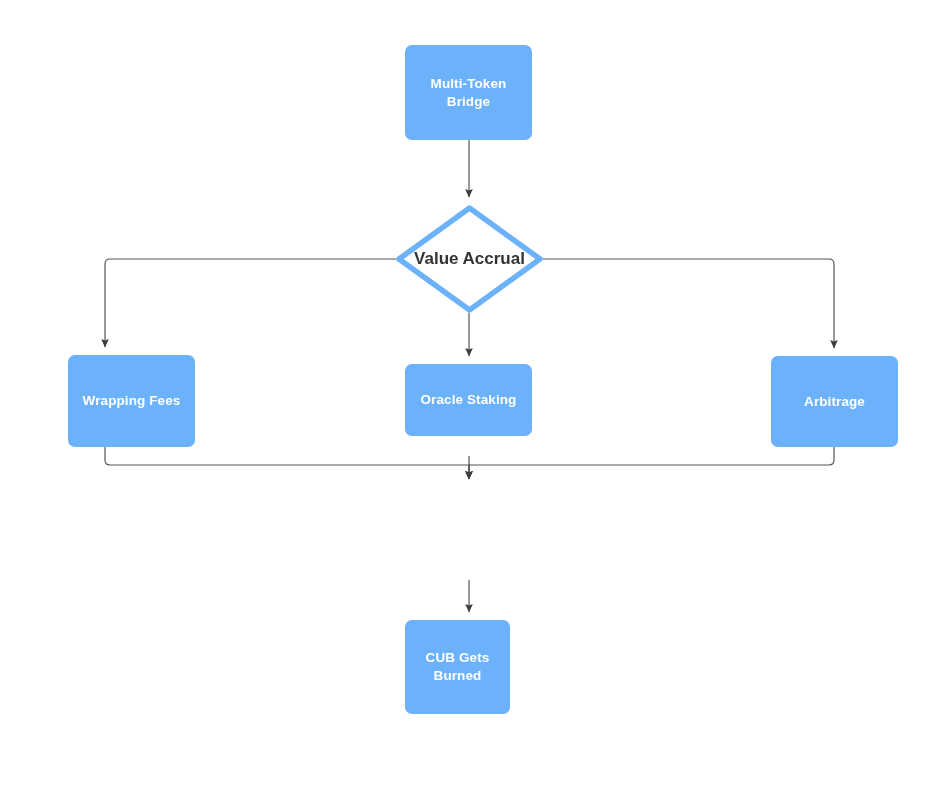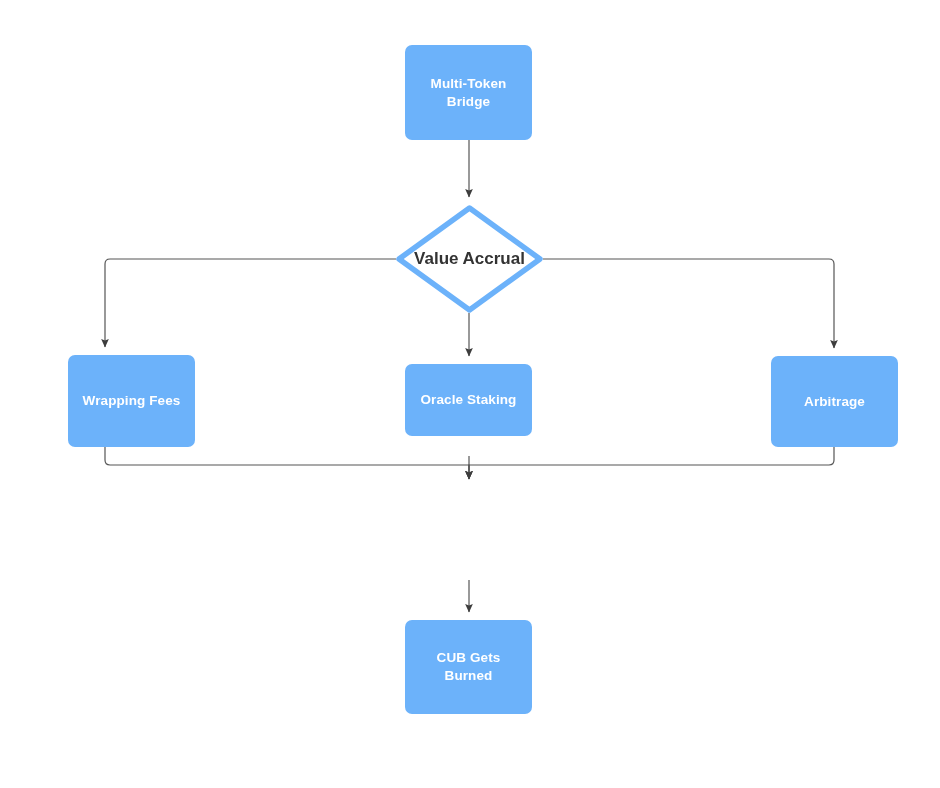--- a/index.html
+++ b/index.html
@@ -108,17 +108,17 @@
 
   <div class="node node-rect" style="left: 405px; top: 364px; width: 127px; height: 72px;">
     <span class="node-label">Oracle Staking</span>
   </div>
 
   <div class="node node-rect" style="left: 771px; top: 356px; width: 127px; height: 91px;">
     <span class="node-label">Arbitrage</span>
   </div>
 
 
-  <div class="node node-rect" style="left: 405px; top: 620px; width: 127px; height: 94px;">
+  <div class="node node-rect" style="left: 405px; top: 620px; width: 105px; height: 94px;">
     <span class="node-label">CUB Gets Burned</span>
   </div>
 
 </div>
 
 </body></html>

